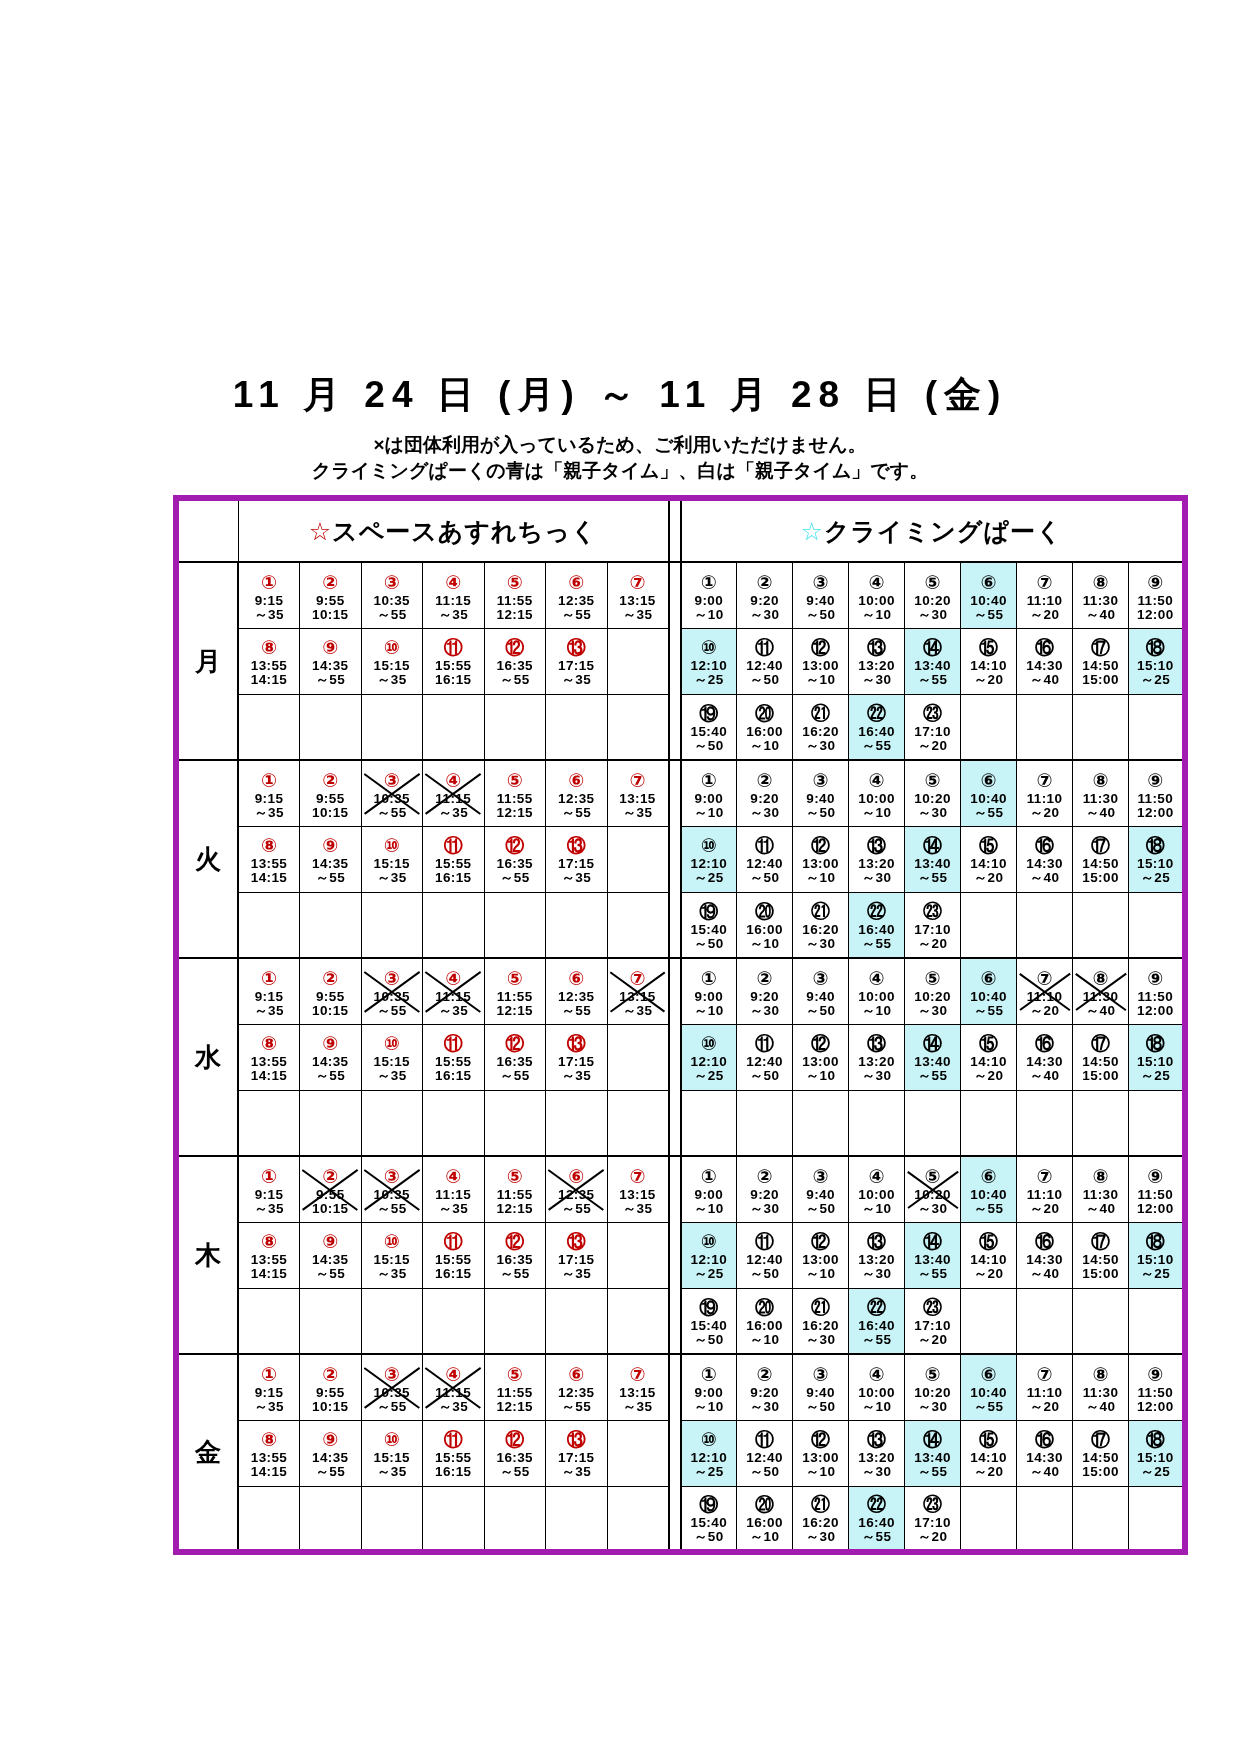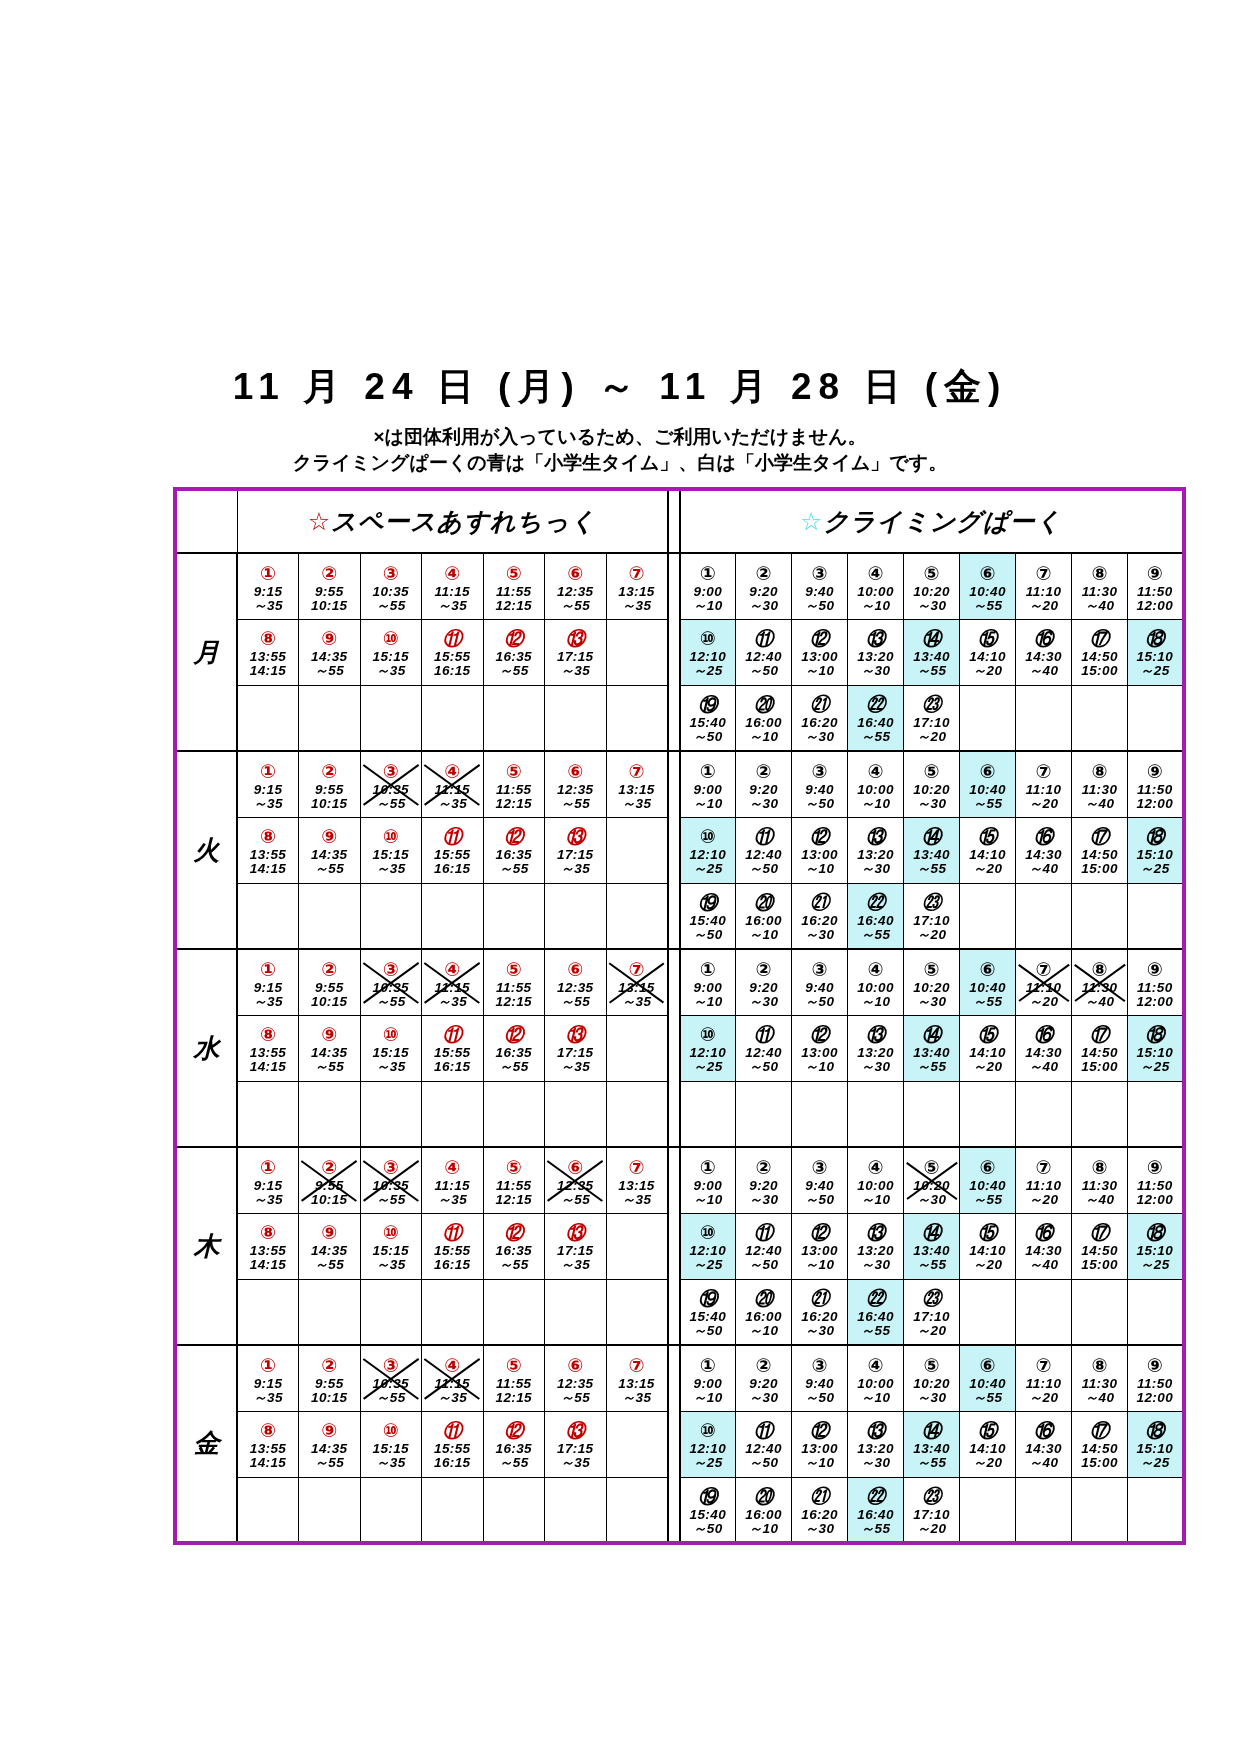--- a/index.html
+++ b/index.html
@@ -9,21 +9,21 @@
   }
   body {
     width: 1240px; height: 1754px;
     font-family: "Liberation Sans", "DejaVu Sans", sans-serif;
     position: relative;
     overflow: hidden;
   }
 
   .page {
     position: absolute;
-    left: 0; top: 0;
+    left: 0; top: 8px;
     width: 1240px; height: 1738px;
   }
 
   
   .title {
     position: absolute;
     left: 0; top: 362px;
     width: 1240px;
     text-align: center;
     font-size: 37px;
@@ -58,21 +58,21 @@
     table-layout: fixed;
   }
   .sched td, .sched th {
     border: 1px solid #000;
     padding: 0;
     vertical-align: middle;
     text-align: center;
   }
 
   
-  .sched { border: 4px solid #a21caf; font-style: italic; }
+  .sched { border: 6px solid #a21caf; }
 
   col.daycol { width: 62px; }
   col.ath    { width: 61.5px; }
   col.gap    { width: 12px; }
   col.clm    { width: 56px; }
 
   .hdr-cell {
     height: 64px;
     font-size: 25px;
     font-weight: bold;
@@ -148,21 +148,21 @@
 </style>
 </head>
 <body>
 
 <div class="page">
 
   <div class="title">11 月  24  日 (月) ～  11 月  28  日 (金)</div>
 
   <div class="notes">
     <div class="note-line">×は団体利用が入っているため、ご利用いただけません。</div>
-    <div class="note-line">クライミングぱーくの青は「小学生タイム」、白は「小学生タイム」です。</div>
+    <div class="note-line">クライミングぱーくの青は「親子タイム」、白は「親子タイム」です。</div>
   </div>
 
   <table class="sched">
     <colgroup>
       <col class="daycol">
       <col class="ath">
         <col class="ath">
         <col class="ath">
         <col class="ath">
         <col class="ath">

